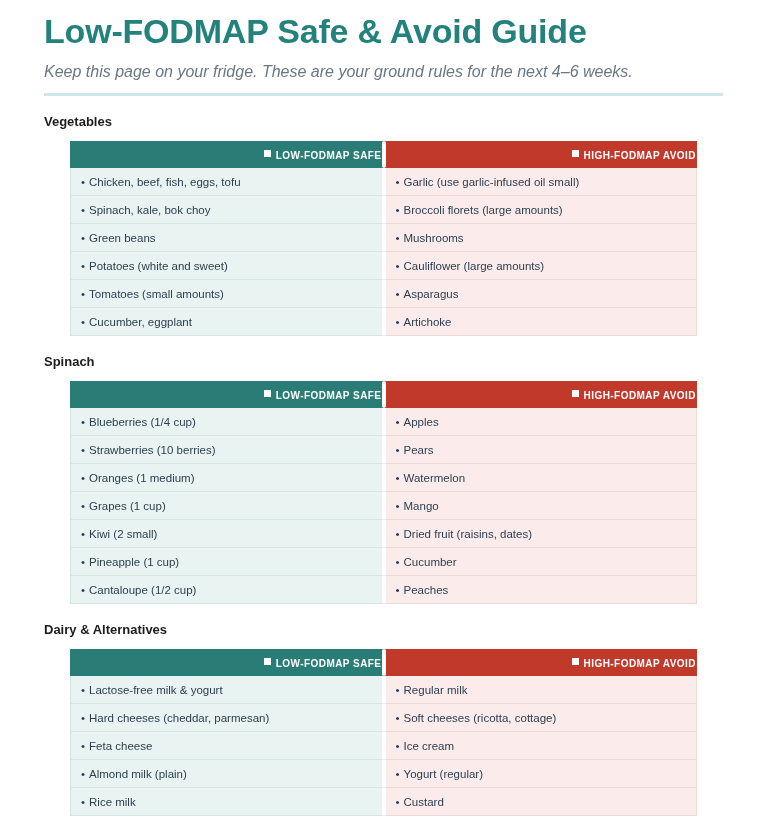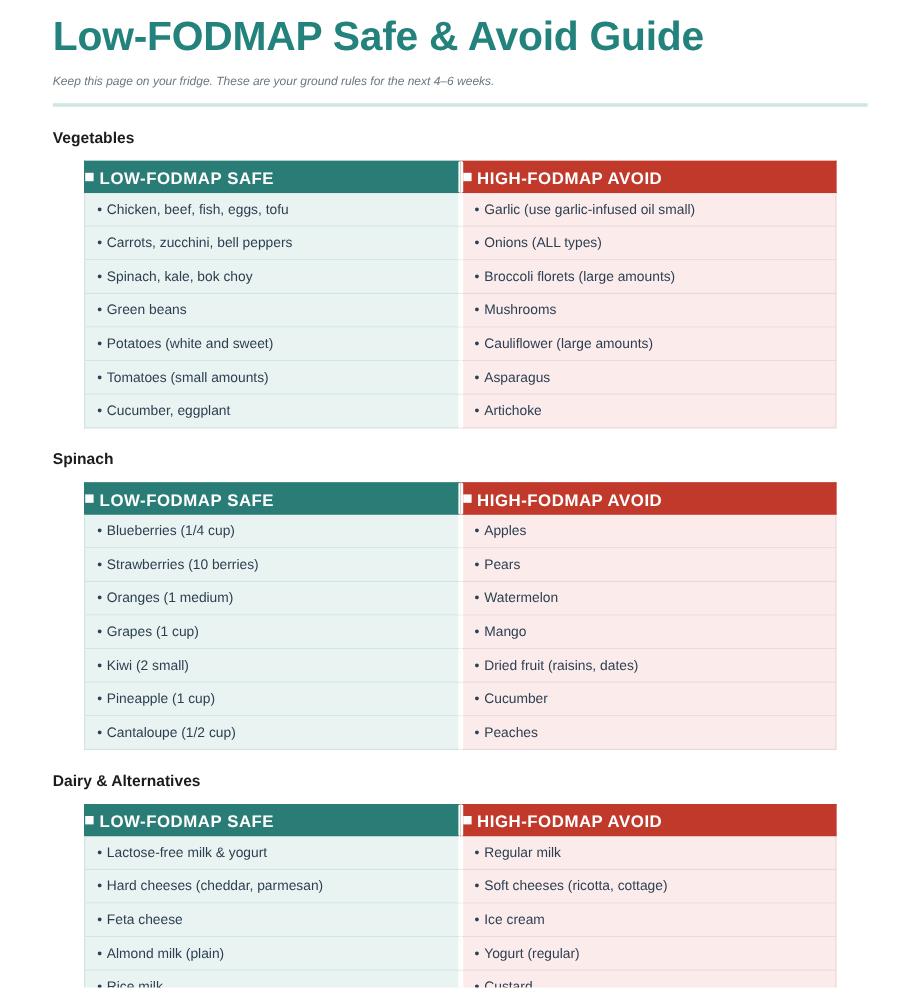--- a/index.html
+++ b/index.html
@@ -20,21 +20,21 @@
   }
   .doc-title {
     font-size: 34px;
     font-weight: bold;
     color: #23827c;
     margin: 0;
     padding-top: 12px;
     letter-spacing: -0.2px;
   }
   .doc-subtitle {
-    font-size: 10px;
+    font-size: 16px;
     font-style: italic;
     color: #6b7780;
     margin: 12px 0 0 0;
   }
   .title-rule {
     height: 3px;
     background: #cfe6e4;
     margin: 12px 0 0 0;
     border: none;
   }
@@ -49,25 +49,25 @@
   }
   .fodmap-table {
     width: 627px;
     margin: 0 auto;
     border-collapse: separate;
     border-spacing: 0;
     table-layout: fixed;
   }
   .fodmap-table th {
     height: 25px;
-    font-size: 14px;
+    font-size: 10px;
     font-weight: bold;
     color: #ffffff;
     letter-spacing: 0.45px;
-    text-align: left;
+    text-align: right;
     padding: 0;
     vertical-align: middle;
   }
   th.head-safe {
     background: #2a7d76;
     border: 1px solid #2a7d76;
     border-right: 2px solid #ffffff;
   }
   th.head-avoid {
     background: #c0392b;
@@ -127,24 +127,20 @@
           <thead>
             <tr>
               <th class="head-safe"><span class="head-square"></span><span class="head-label">LOW-FODMAP SAFE</span></th>
               <th class="head-avoid"><span class="head-square"></span><span class="head-label">HIGH-FODMAP AVOID</span></th>
             </tr>
           </thead>
           <tbody>
             <tr>
               <td class="cell-safe"><span class="bullet">•</span><span>Chicken, beef, fish, eggs, tofu</span></td>
               <td class="cell-avoid"><span class="bullet">•</span><span>Garlic (use garlic-infused oil small)</span></td>
-            </tr>
-            <tr>
-              <td class="cell-safe"><span class="bullet">•</span><span>Carrots, zucchini, bell peppers</span></td>
-              <td class="cell-avoid"><span class="bullet">•</span><span>Onions (ALL types)</span></td>
             </tr>
             <tr>
               <td class="cell-safe"><span class="bullet">•</span><span>Spinach, kale, bok choy</span></td>
               <td class="cell-avoid"><span class="bullet">•</span><span>Broccoli florets (large amounts)</span></td>
             </tr>
             <tr>
               <td class="cell-safe"><span class="bullet">•</span><span>Green beans</span></td>
               <td class="cell-avoid"><span class="bullet">•</span><span>Mushrooms</span></td>
             </tr>
             <tr>

